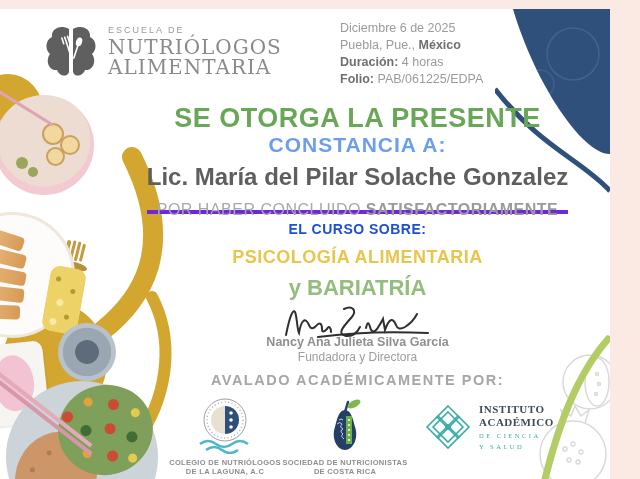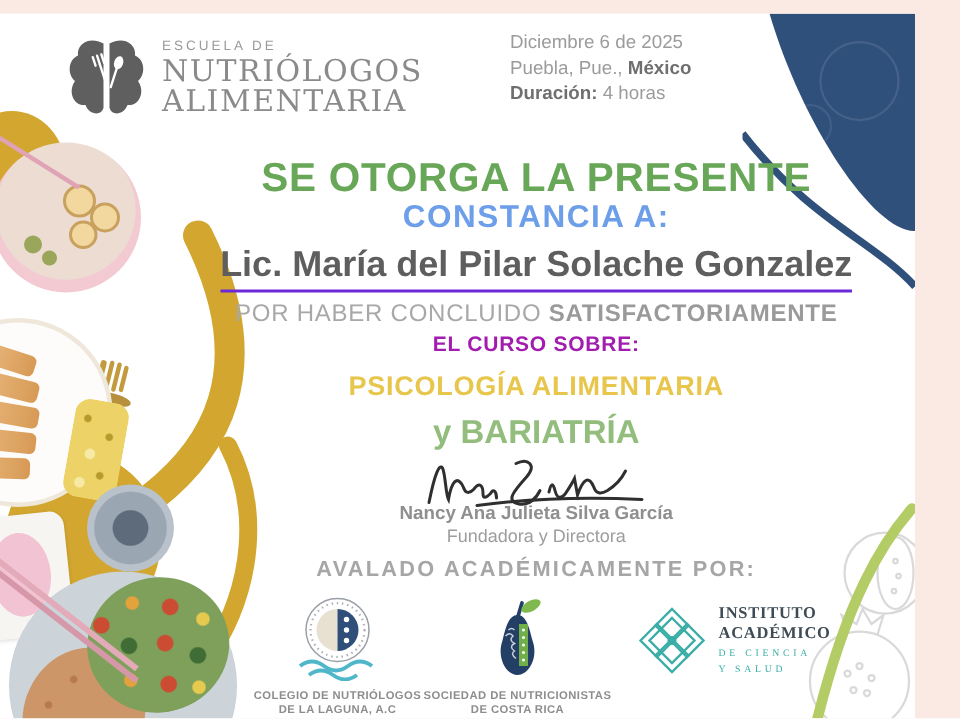--- a/index.html
+++ b/index.html
@@ -14,24 +14,24 @@
   .brand-big{font-family:"DejaVu Serif","Liberation Serif",serif;font-size:20px;line-height:20px;color:#8a8a8a;letter-spacing:1px;}
   .meta{position:absolute;left:340px;top:11px;font-size:12.5px;line-height:17px;color:#9b9b9b;z-index:6;}
   .meta b{color:#6f6f6f;}
 
   
   .centercol{position:absolute;left:100px;top:0;width:515px;text-align:center;z-index:5;}
   .line{position:absolute;left:0;width:100%;}
   .t-otorga{top:94px;font-size:27px;font-weight:bold;color:#69a758;letter-spacing:.5px;}
   .t-constancia{top:124px;font-size:21px;font-weight:bold;color:#6d9eea;letter-spacing:1px;}
   .t-name{top:154px;font-size:24px;font-weight:bold;color:#5e5e5e;}
-  .t-name span{border-bottom:2px solid #6d28d9;padding-bottom:3px;}
+  .t-name span{border-bottom:4px solid #6d28d9;padding-bottom:20px;}
   .t-reason{top:192px;font-size:16px;color:#a8a8a8;letter-spacing:.5px;}
   .t-reason b{color:#9a9a9a;}
-  .t-curso{top:212px;font-size:14px;font-weight:bold;color:#a21caf;letter-spacing:.5px;}
+  .t-curso{top:212px;font-size:14px;font-weight:bold;color:#1d4ed8;letter-spacing:.5px;}
   .t-course1{top:238px;font-size:18px;font-weight:bold;color:#e7c64b;letter-spacing:.5px;}
   .t-course2{top:266px;font-size:22px;font-weight:bold;color:#93bd7d;}
   .sig-svg{position:absolute;left:178px;top:294px;width:160px;height:40px;}
   .t-signame{top:326px;font-size:12.5px;font-weight:bold;color:#8f8f8f;}
   .t-sigrole{top:341px;font-size:12px;color:#9d9d9d;}
   .t-avalado{top:363px;font-size:14.5px;font-weight:bold;color:#a6a6a6;letter-spacing:1.5px;}
 
   
   .org{position:absolute;z-index:6;text-align:center;}
   .org-caption{font-size:7.5px;line-height:9px;color:#8d8d8d;font-weight:bold;letter-spacing:.3px;}
@@ -184,20 +184,21 @@
         <div class="brand-small">ESCUELA DE</div>
         <div class="brand-big">NUTRIÓLOGOS</div>
         <div class="brand-big">ALIMENTARIA</div>
       </div>
     </div>
 
     <div class="meta">
       <div>Diciembre 6 de 2025</div>
       <div><span>Puebla, Pue., </span><b>México</b></div>
       <div><b>Duración:</b><span> 4 horas</span></div>
+      <div><b>Folio:</b><span> PAB/061225/EDPA</span></div>
     </div>
 
     <div class="centercol">
       <div class="line t-otorga">SE OTORGA LA PRESENTE</div>
       <div class="line t-constancia">CONSTANCIA A:</div>
       <div class="line t-name"><span>Lic. María del Pilar Solache Gonzalez</span></div>
       <div class="line t-reason"><span>POR HABER CONCLUIDO </span><b>SATISFACTORIAMENTE</b></div>
       <div class="line t-curso">EL CURSO SOBRE:</div>
       <div class="line t-course1">PSICOLOGÍA ALIMENTARIA</div>
       <div class="line t-course2">y BARIATRÍA</div>

